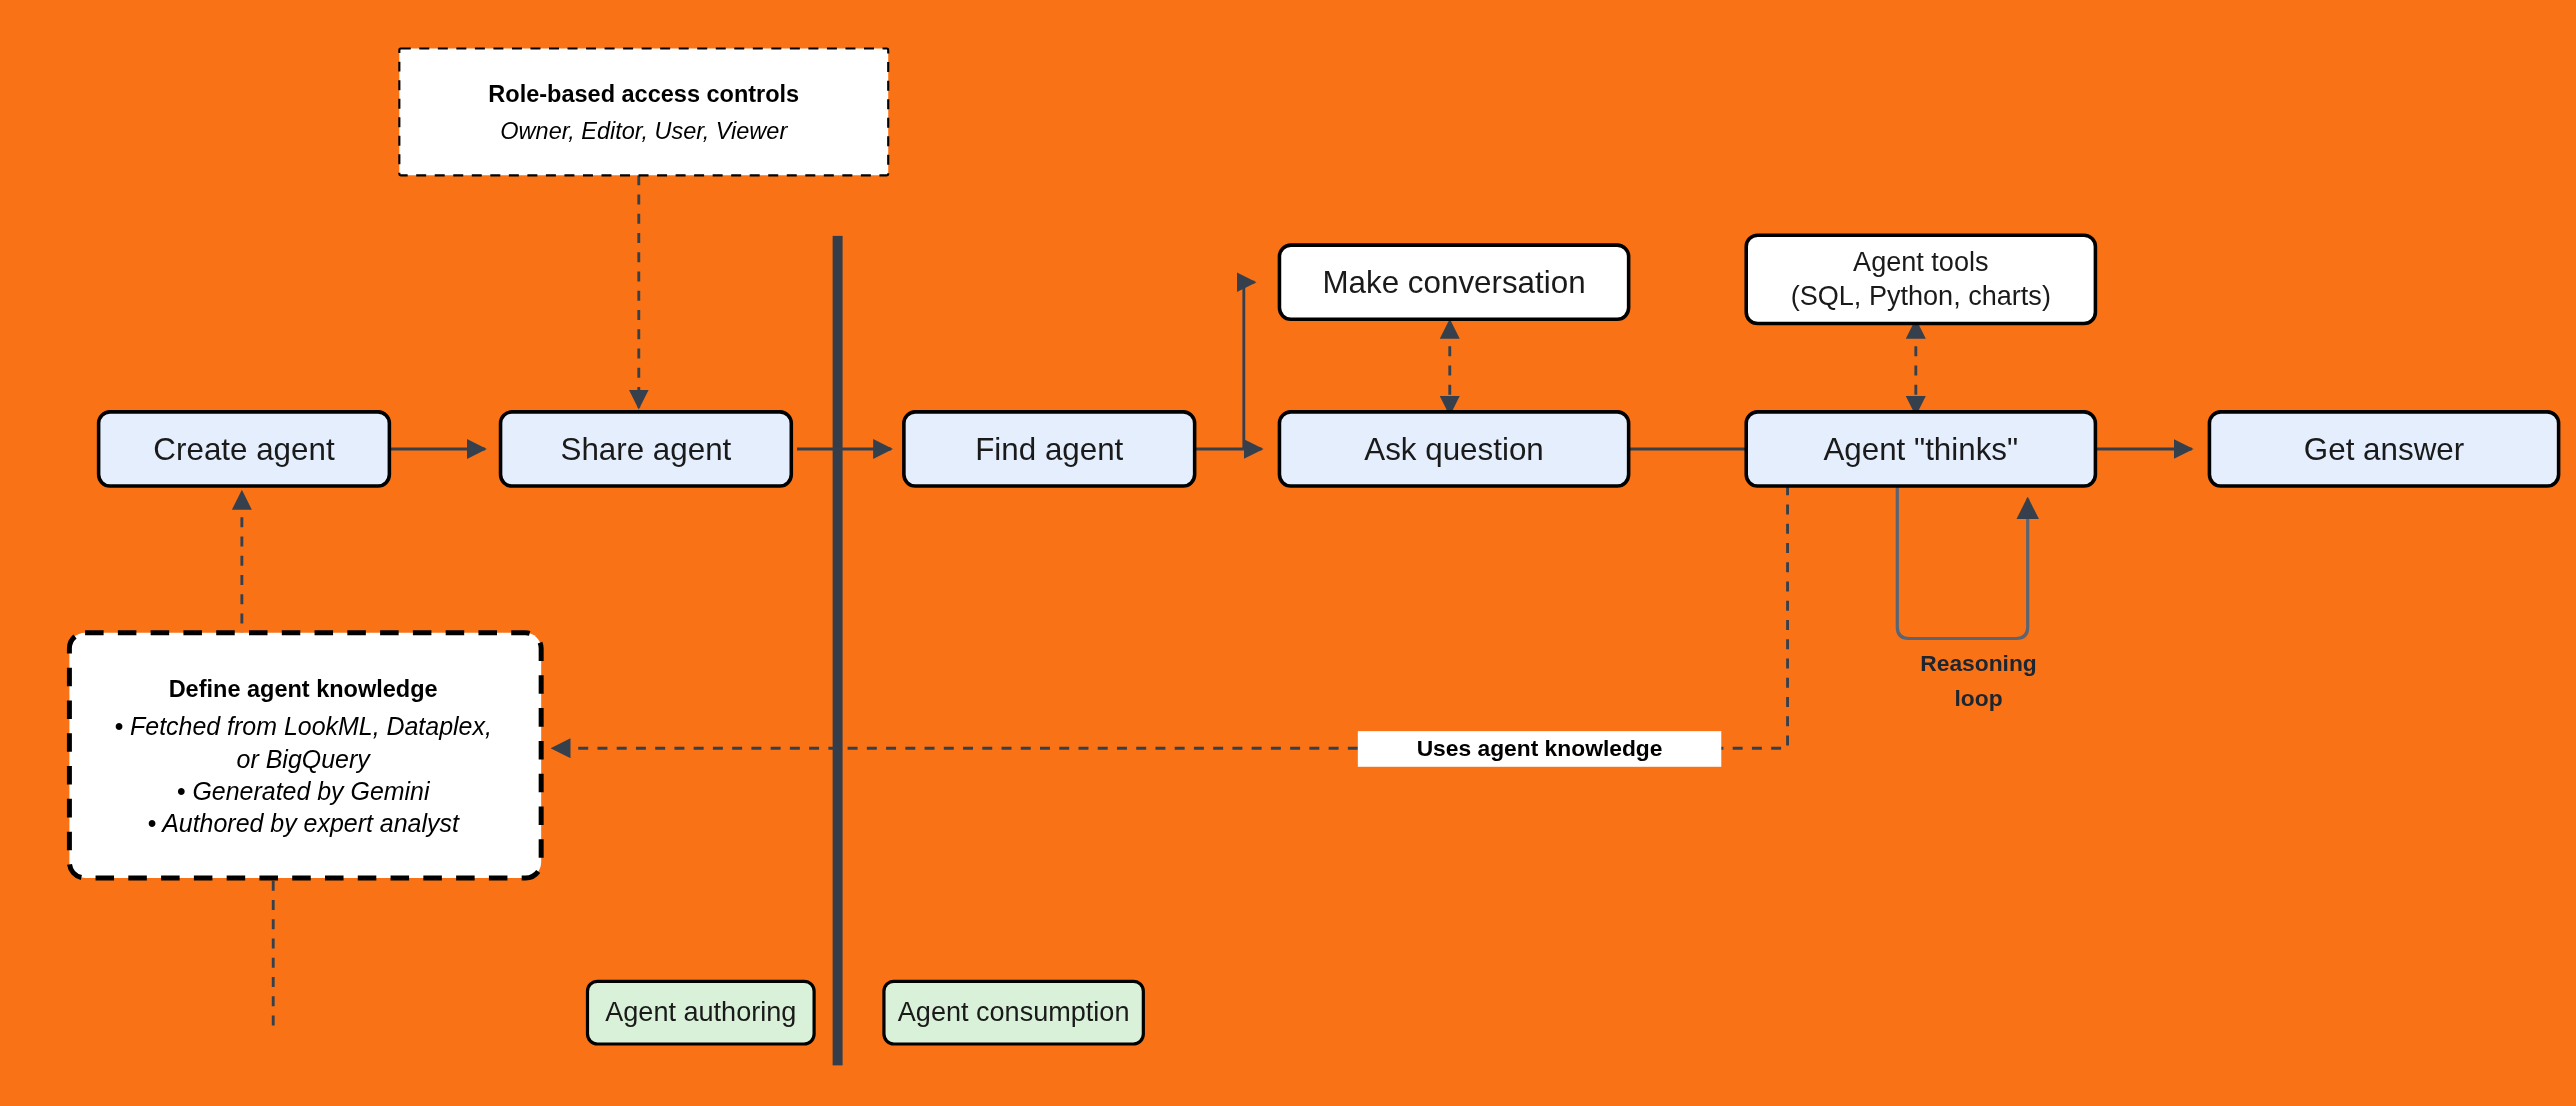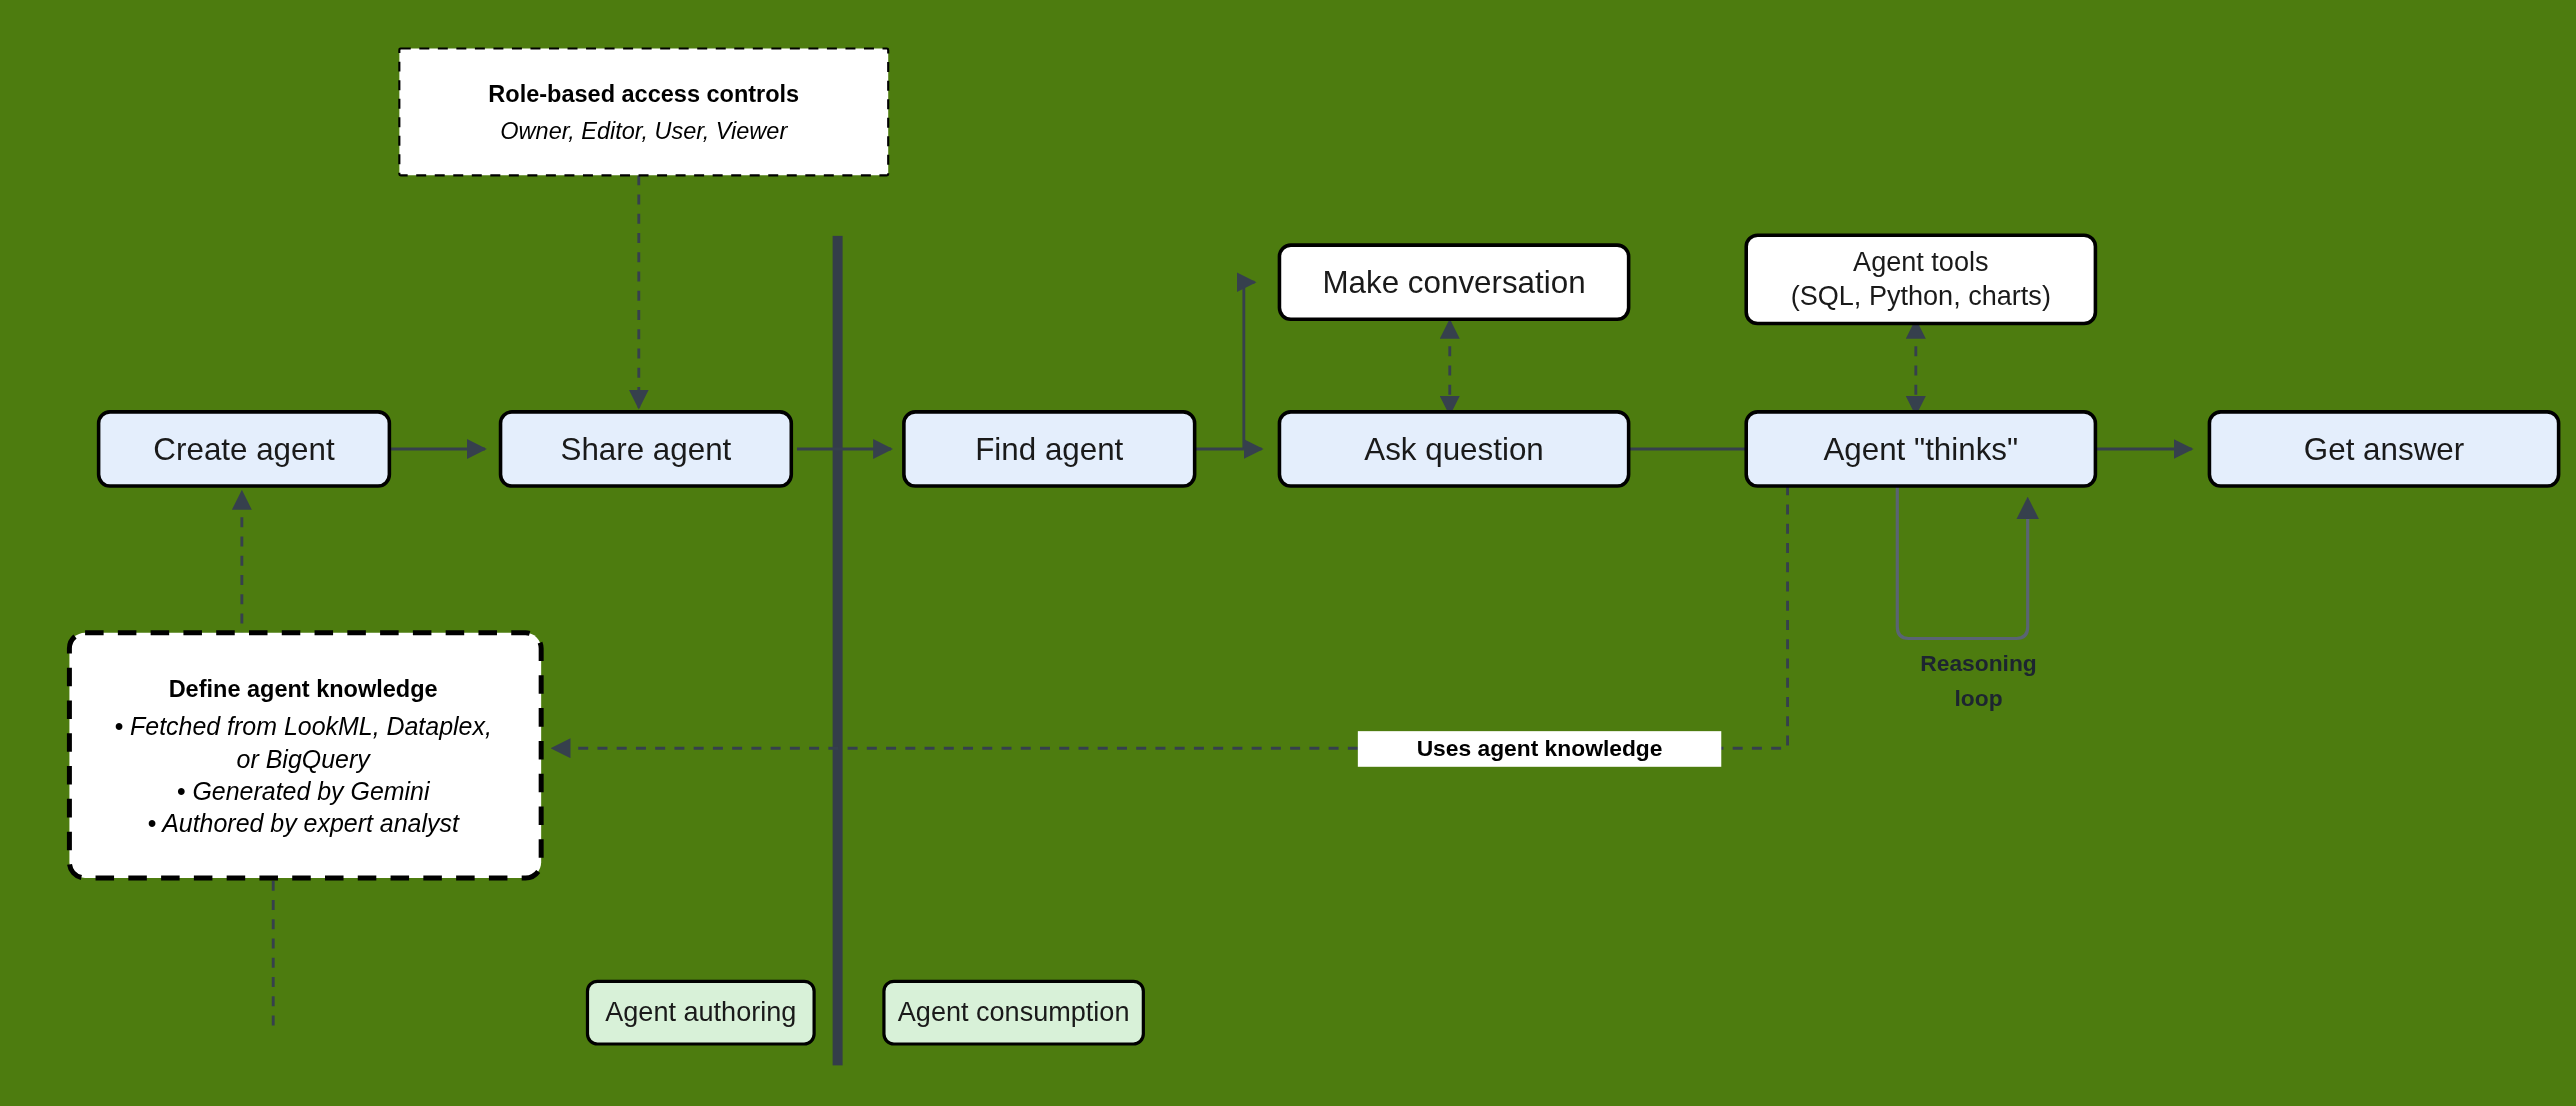--- a/index.html
+++ b/index.html
@@ -10,21 +10,21 @@
   body {
     width: 2576px;
     height: 1106px;
     font-family: "Liberation Sans", sans-serif;
     overflow: hidden;
   }
   #diagram-root {
     position: relative;
     width: 2576px;
     height: 1106px;
-    background: #4d7c0f;
+    background: #f97316;
   }
   svg.canvas {
     position: absolute;
     top: 0;
     left: 0;
     width: 2576px;
     height: 1106px;
     display: block;
   }
   

